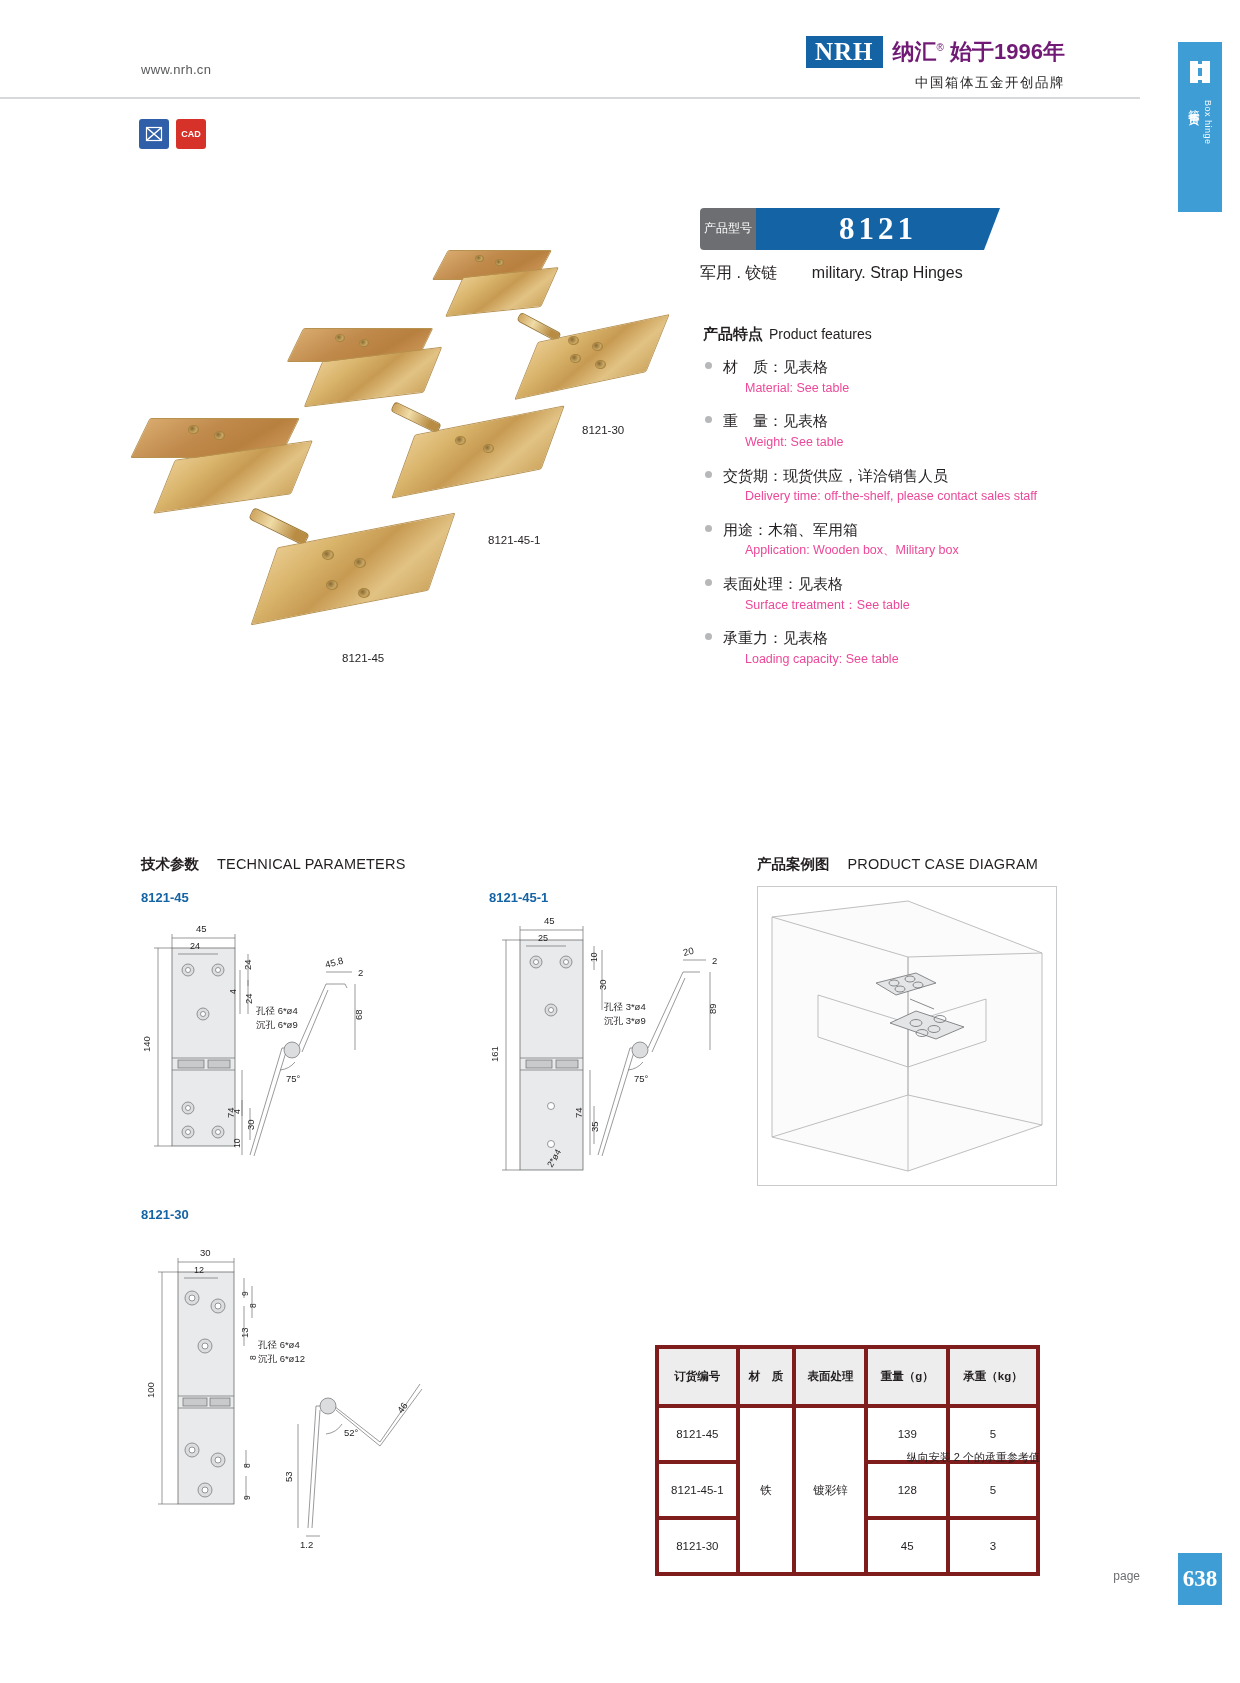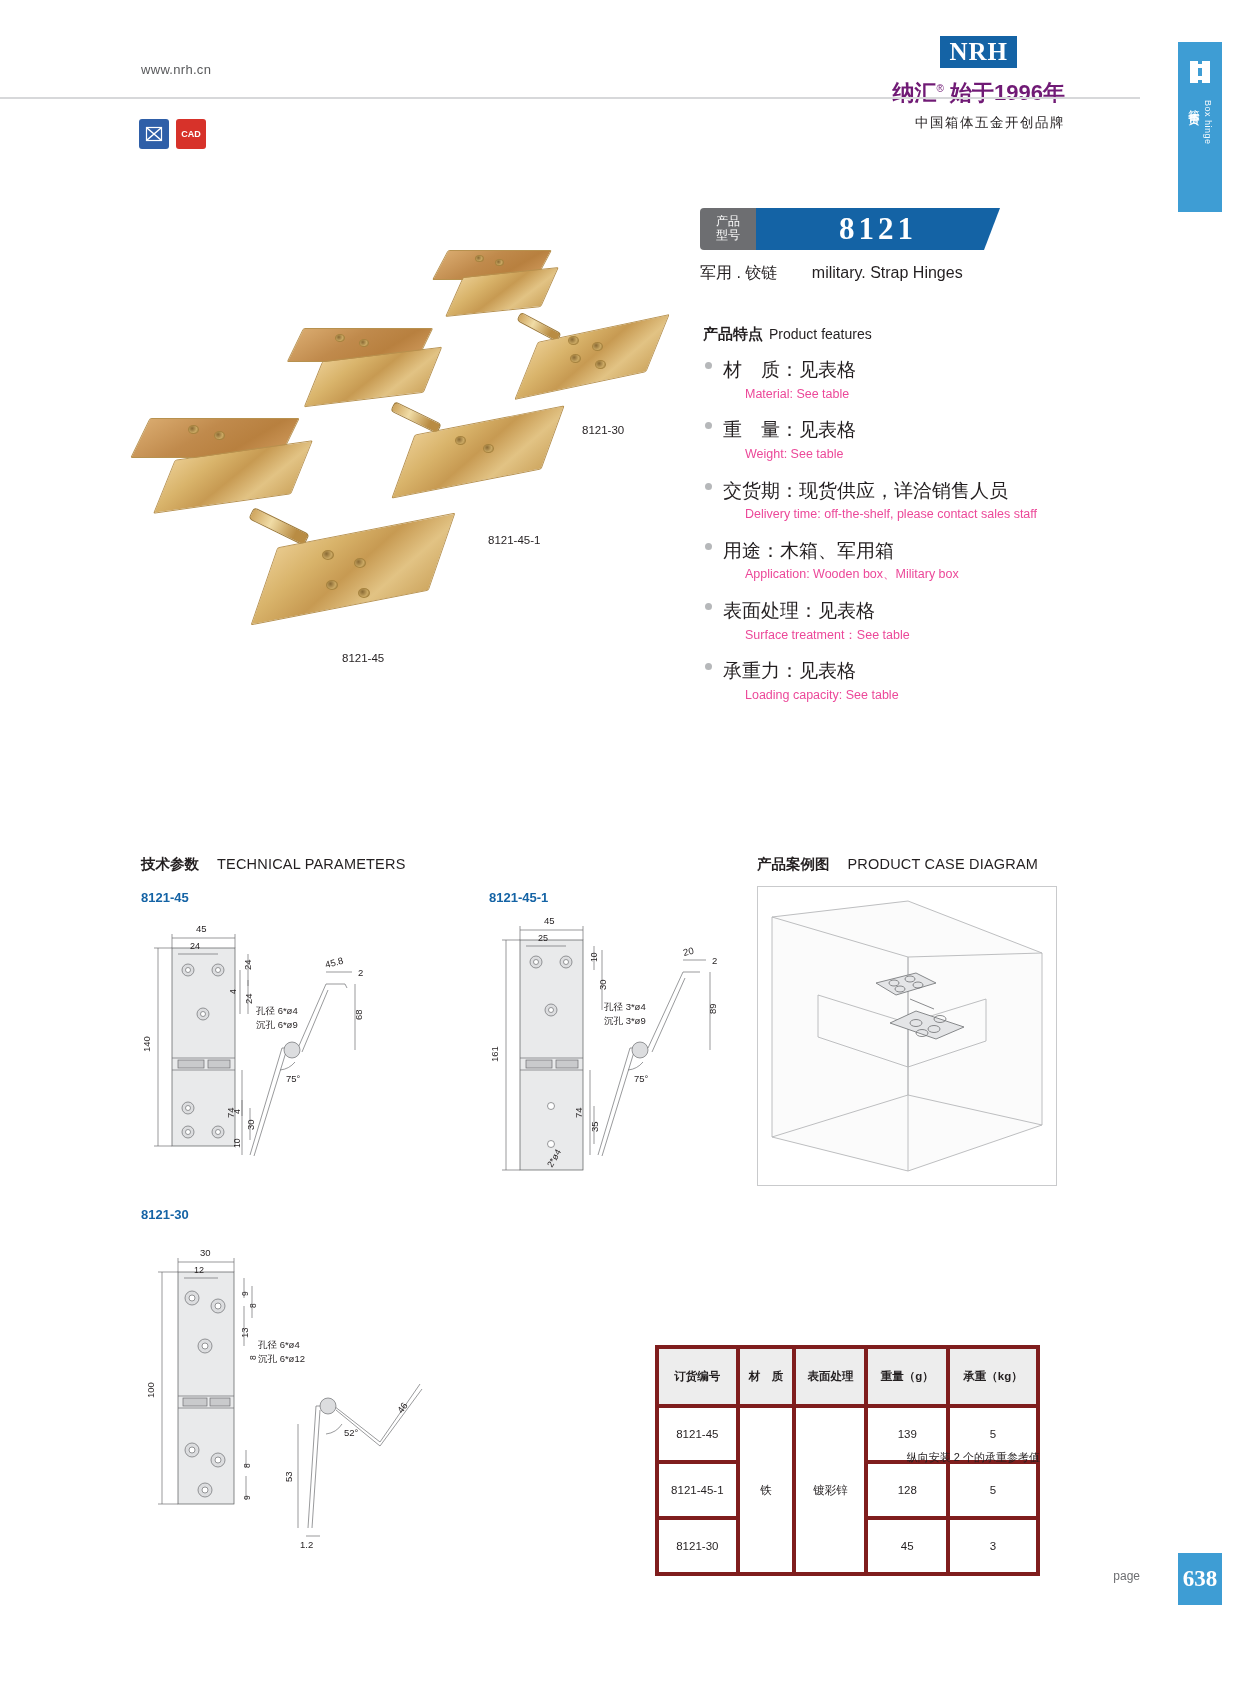--- a/index.html
+++ b/index.html
@@ -10,21 +10,21 @@
     background:#ffffff; color:#231f20;
     overflow:hidden;
   }
 
   
   .site-url {
     position:absolute; left:141px; top:62px;
     font-size:13px; color:#58595b; letter-spacing:.3px;
   }
   .logo-wrap { position:absolute; right:175px; top:36px; text-align:right; }
-  .logo-row { display:flex; align-items:center; justify-content:flex-end; gap:10px;flex-direction:column; }
+  .logo-row { display:flex; align-items:center; justify-content:flex-end; gap:10px; }
   .logo-mark {
     background:#1463a5; color:#fff; font-weight:bold; font-size:25px;
     padding:3px 9px 4px; letter-spacing:1px; line-height:1;
     font-family:"Liberation Serif", serif;
   }
   .logo-cn { font-size:22px; font-weight:bold; color:#701a75; letter-spacing:0px;text-align:right; }
   .logo-cn .reg { font-size:10px; vertical-align:super; font-weight:normal; }
   .logo-sub { font-size:13.5px; color:#231f20; margin-top:6px; letter-spacing:1.5px; }
 
   .header-rule {
@@ -84,21 +84,21 @@
   .barrel {
     position:absolute; border-radius:4px;
     background:linear-gradient(90deg,#cfa55e,#f0dca6 35%,#b98c43 80%);
     border:1px solid #9e7a38;
   }
 
   
   .model-block { position:absolute; left:700px; top:208px; width:300px; }
   .model-flag { position:relative; height:42px; display:flex; align-items:stretch; }
   .flag-label {
-    background:#6d6e71; color:#fff; width:56px; display:flex; flex-direction:column;
+    background:#6d6e71; color:#fff; width:56px; display:flex; flex-direction:row;
     align-items:center; justify-content:center; font-size:12px; line-height:1.15;
     border-radius:4px 0 0 4px;
   }
   .flag-main {
     flex:1; background:#1463a5; color:#fff;
     clip-path:polygon(0 0, 100% 0, calc(100% - 16px) 100%, 0 100%);
     display:flex; align-items:center; justify-content:center;
     font-size:31px; font-weight:bold; letter-spacing:4px;
     font-family:"Liberation Serif", serif;
   }
@@ -107,21 +107,21 @@
 
   
   .features { position:absolute; left:703px; top:325px; width:420px; }
   .feat-title { font-size:15px; font-weight:bold; margin-bottom:12px; }
   .feat-title .en { font-weight:normal; font-size:14px; margin-left:6px; }
   .feat-item { position:relative; padding-left:20px; margin-bottom:13px; }
   .feat-item .dot {
     position:absolute; left:2px; top:6px; width:7px; height:7px; border-radius:50%;
     background:#b6b8ba;
   }
-  .feat-cn { font-size:19px; line-height:1.5; }
+  .feat-cn { font-size:15px; line-height:1.5; }
   .feat-en { font-size:12.5px; line-height:1.5; padding-left:22px; color:#ec4899; }
 
   
   .sec-title { position:absolute; font-size:14.5px; }
   .sec-title b { font-weight:bold; }
   .sec-title .en { margin-left:18px; letter-spacing:.2px; }
 
   
   .dwg-label { position:absolute; font-size:13px; font-weight:bold; color:#1463a5; }
   .dwg { position:absolute; }

